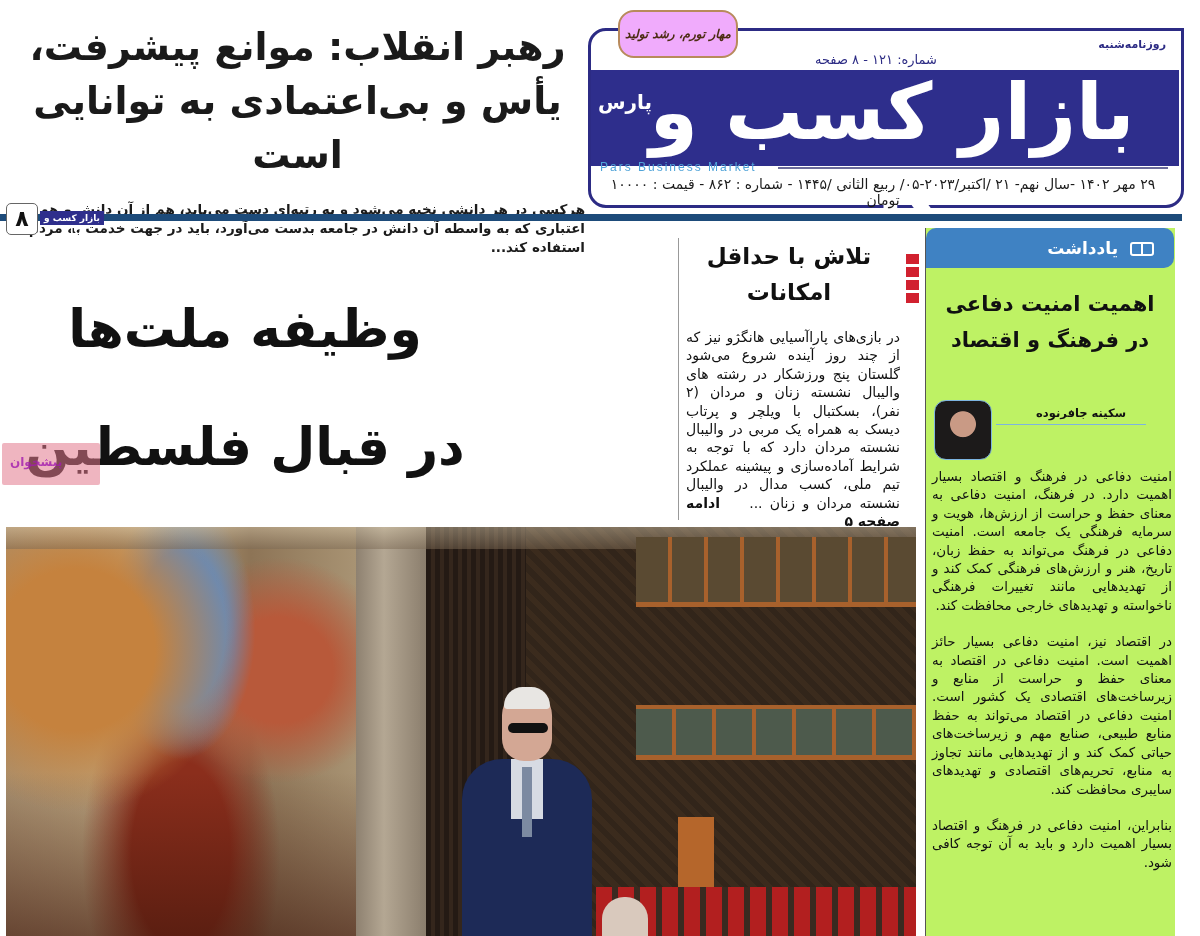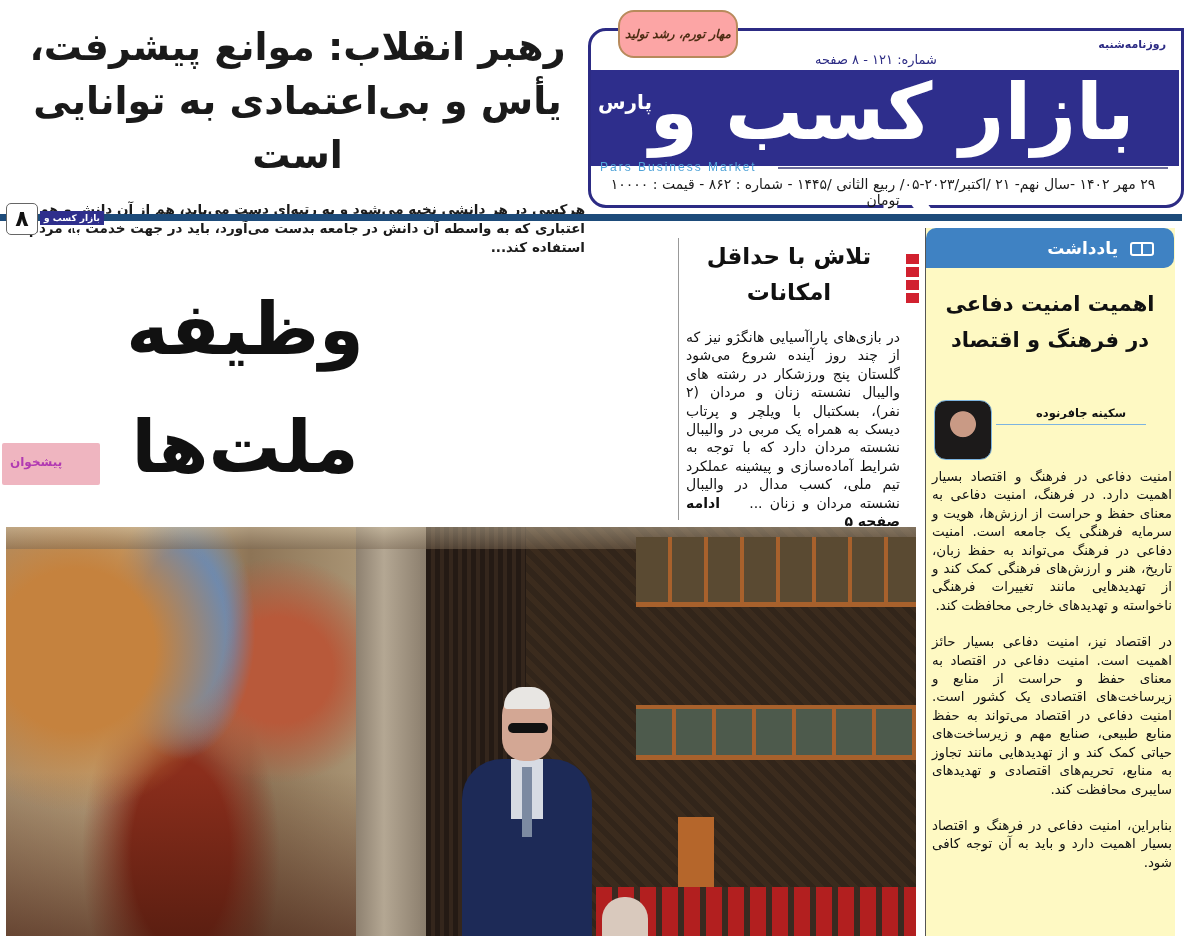--- a/index.html
+++ b/index.html
@@ -12,46 +12,46 @@
   .lead-sub { margin-top: 18px; font-size: 13.5px; font-weight: bold; line-height: 19px; text-align: right; padding-right: 0; color: #1b1b1b; }
 
   
   .masthead { position: absolute; left: 588px; top: 10px; width: 596px; height: 198px; }
   .mast-frame { position: absolute; left: 0; top: 18px; width: 596px; height: 180px; border: 3px solid #2c2b84; border-radius: 18px 0 18px 18px; background: #fff; }
   .mast-band { position: absolute; left: 3px; top: 60px; width: 588px; height: 96px; background: #2e2e8c; }
   .mast-logo { position: absolute; left: 24px; top: 52px; width: 560px; height: 100px; direction: rtl; text-align: center; color: #fff; font-weight: bold; font-size: 78px; line-height: 100px; letter-spacing: -2px; font-family: "DejaVu Sans", sans-serif; }
   .mast-pars { position: absolute; left: 10px; top: 80px; color: #fff; font-weight: bold; font-size: 20px; direction: rtl; }
   .mast-daily { position: absolute; right: 18px; top: 28px; color: #2c2b84; font-weight: bold; font-size: 11px; direction: rtl; }
   .mast-issue { position: absolute; left: 227px; top: 42px; color: #2c2b84; font-size: 13px; direction: rtl; }
-  .mast-slogan { position: absolute; left: 30px; top: 0; width: 120px; height: 48px; background: #fca5a5; border: 2px solid #b88a5c; border-radius: 16px; text-align: center; line-height: 44px; font-size: 12px; color: #4b2c12; direction: rtl; font-style: italic; font-weight: bold; }
+  .mast-slogan { position: absolute; left: 30px; top: 0; width: 120px; height: 48px; background: #f0abfc; border: 2px solid #b88a5c; border-radius: 16px; text-align: center; line-height: 44px; font-size: 12px; color: #4b2c12; direction: rtl; font-style: italic; font-weight: bold; }
   .mast-en { position: absolute; left: 12px; top: 150px; color: #4fa3d8; font-size: 12px; letter-spacing: 2px; font-family: "Liberation Sans", sans-serif; }
   .mast-en-line { position: absolute; left: 190px; top: 157px; width: 390px; height: 2px; background: #6a6a9a; }
   .mast-meta { position: absolute; left: 10px; top: 166px; width: 570px; direction: rtl; text-align: center; font-size: 14px; color: #1b1b1b; }
 
   
   .divider { position: absolute; left: 0; top: 214px; width: 1182px; height: 7px; background: #1d4b7a; }
   .page-num { position: absolute; left: 6px; top: 203px; width: 32px; height: 32px; background: #fff; border: 1.5px solid #666; border-radius: 5px; font-size: 22px; font-weight: bold; text-align: center; line-height: 30px; }
   .mini-logo { position: absolute; left: 40px; top: 211px; width: 64px; height: 14px; background: #2e2e8c; color: #fff; font-size: 9px; line-height: 14px; text-align: center; direction: rtl; font-weight: bold; }
 
   
-  .main-headline { position: absolute; left: 10px; top: 270px; width: 470px; direction: rtl; text-align: center; font-weight: bold; font-size: 72px; line-height: 118px; color: #111; letter-spacing: -1px; }
+  .main-headline { position: absolute; left: 10px; top: 270px; width: 470px; direction: rtl; text-align: center; font-weight: bold; font-size: 52px; line-height: 118px; color: #111; letter-spacing: -1px; }
   .watermark { position: absolute; left: 2px; top: 443px; width: 98px; height: 42px; background: rgba(226,120,140,0.55); border-radius: 2px; }
   .watermark-text { position: absolute; left: 10px; top: 455px; font-size: 12px; color: #a21caf; direction: rtl; font-weight: bold; opacity: .8; }
 
   
   .brief { position: absolute; left: 678px; top: 238px; width: 222px; direction: rtl; }
   .brief-vline { position: absolute; left: 678px; top: 238px; width: 1px; height: 282px; background: #999; }
   .brief-title { text-align: center; font-weight: bold; font-size: 23px; line-height: 36px; color: #111; }
   .brief-body { margin-top: 18px; text-align: justify; font-size: 14px; line-height: 18.4px; color: #111; padding-left: 8px; }
   .brief-more { font-weight: bold; }
   .red-marks { position: absolute; left: 906px; top: 254px; width: 13px; display: flex; flex-direction: column; gap: 3px; }
   .red-marks span { display: block; width: 13px; height: 10px; background: #d1212f; }
 
   
-  .note { position: absolute; left: 925px; top: 228px; width: 250px; height: 708px; border-left: 1.5px solid #555; background: #fef9c3; }
+  .note { position: absolute; left: 925px; top: 228px; width: 250px; height: 708px; border-left: 1.5px solid #555; background: #bef264; }
   .note-header { position: absolute; left: 0; top: 0; width: 248px; height: 40px; background: #3f82c3; border-radius: 10px 10px 10px 0; direction: rtl; color: #fff; font-weight: bold; font-size: 17px; line-height: 40px; padding-right: 20px; }
   .note-header .book { display: inline-block; width: 24px; height: 14px; border: 2px solid #fff; border-radius: 3px; vertical-align: middle; margin-left: 6px; position: relative; }
   .note-header .book:after { content: ""; position: absolute; left: 9px; top: -2px; width: 2px; height: 14px; background: #fff; }
   .note-title { position: absolute; left: 5px; top: 58px; width: 238px; direction: rtl; text-align: center; font-weight: bold; font-size: 21px; line-height: 36px; color: #111; }
   .avatar { position: absolute; left: 8px; top: 172px; width: 58px; height: 60px; border: 1.5px solid #7db4e0; border-radius: 12px; background: radial-gradient(circle at 50% 40%, #c99a85 0 28%, #1c1a1a 30% 100%); overflow: hidden; }
   .author { position: absolute; left: 70px; top: 178px; width: 170px; direction: rtl; text-align: center; font-size: 11.5px; font-weight: bold; color: #111; }
   .author-line { position: absolute; left: 70px; top: 196px; width: 150px; height: 1px; background: #7db4e0; }
   .note-body { position: absolute; left: 6px; top: 212px; width: 240px; direction: rtl; text-align: justify; font-size: 13.4px; line-height: 18.4px; color: #111; }
   .note-body p { margin-bottom: 18px; }
   .note-body p.first { padding-right: 0; }

